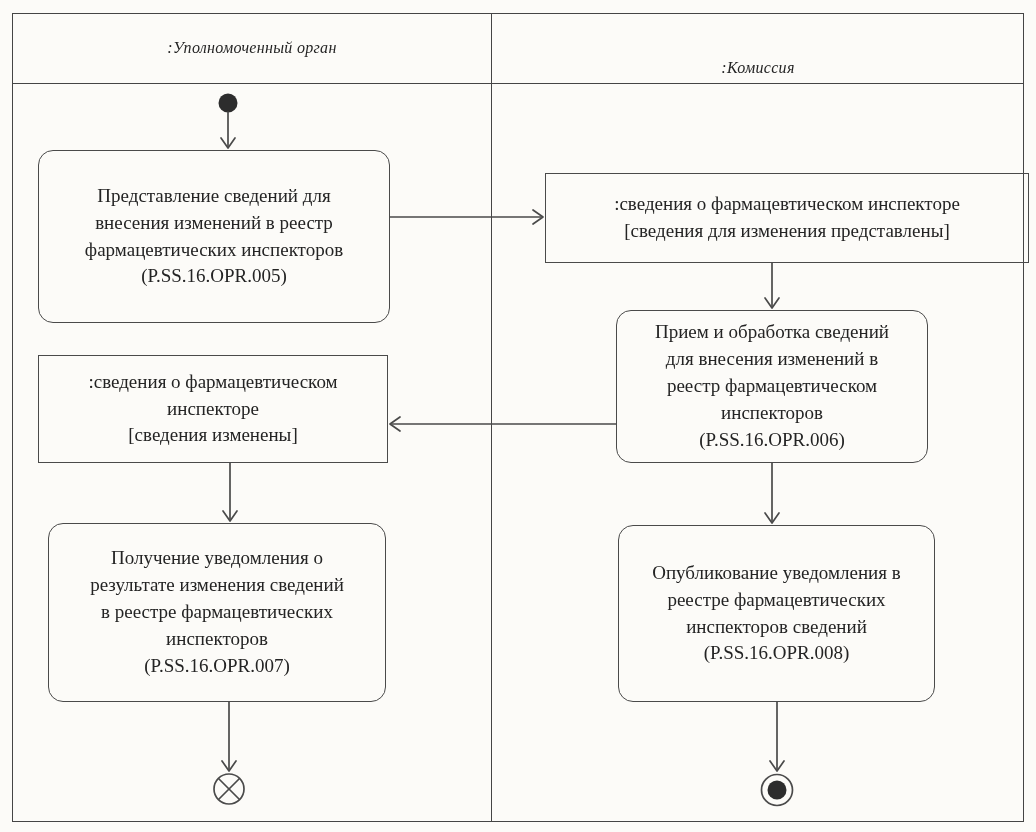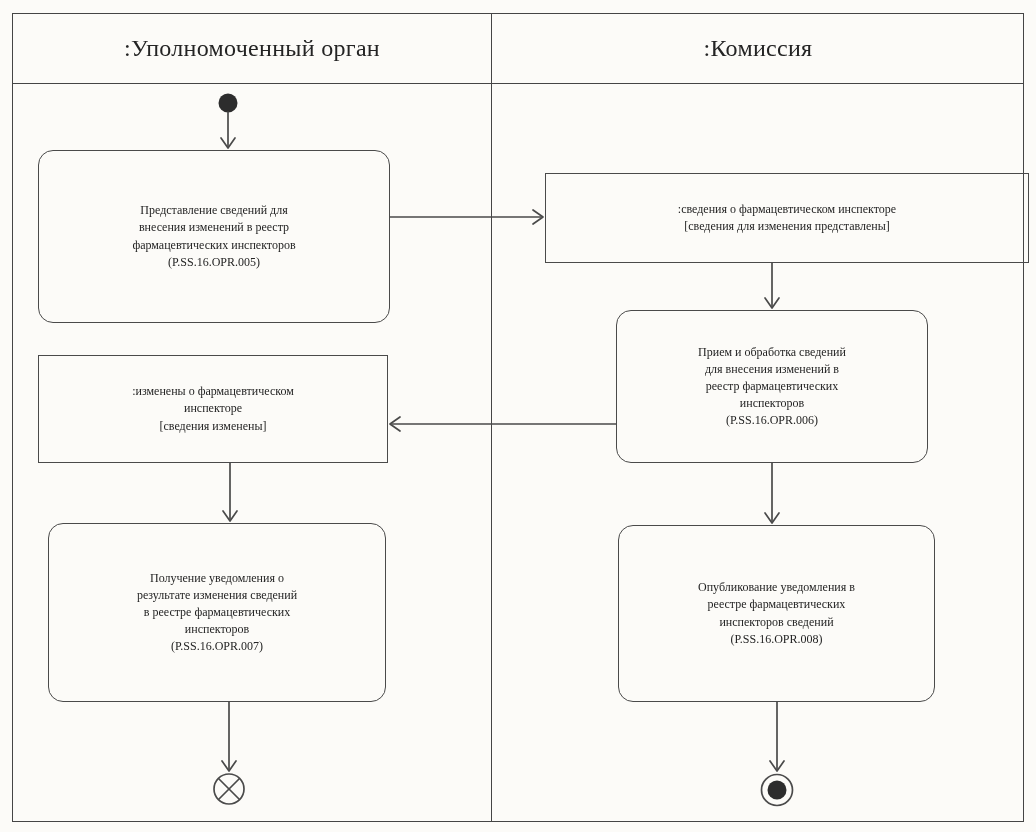--- a/index.html
+++ b/index.html
@@ -35,35 +35,36 @@
     width: 0; height: 809px;
     border-left: 1.6px solid #454545;
   }
   .lane-header {
     position: absolute;
     top: 13px;
     height: 70px;
     display: flex;
     align-items: center;
     justify-content: center;
-    font-size: 24px;
+    font-size: 16px;
     letter-spacing: 0.3px;
+    font-style: italic;
   }
   .lane-header.left  { left: 12px;  width: 480px; }
-  .lane-header.right { left: 492px; width: 532px; }
+  .lane-header.right { left: 492px; width: 532px; margin-top: 20px; }
   .node {
     position: absolute;
     border: 1.6px solid #4a4a4a;
     box-sizing: border-box;
     display: flex;
     align-items: center;
     justify-content: center;
     text-align: center;
     white-space: pre-line;
-    font-size: 12px;
+    font-size: 19px;
     line-height: 1.42;
     background: transparent;
     padding: 4px 10px;
   }
   .action-node { border-radius: 15px; }
   .object-node { border-radius: 0; }
   .n-opr005 { left: 38px;  top: 150px; width: 352px; height: 173px; }
   .n-info1  { left: 545px; top: 173px; width: 484px; height: 90px;  }
   .n-opr006 { left: 616px; top: 310px; width: 312px; height: 153px; }
   .n-info2  { left: 38px;  top: 355px; width: 350px; height: 108px; }
@@ -91,25 +92,25 @@
   <div class="node action-node n-opr005">Представление сведений для
 внесения изменений в реестр
 фармацевтических инспекторов
 (P.SS.16.OPR.005)</div>
 
   <div class="node object-node n-info1">:сведения о фармацевтическом инспекторе
 [сведения для изменения представлены]</div>
 
   <div class="node action-node n-opr006">Прием и обработка сведений
 для внесения изменений в
-реестр фармацевтических
+реестр фармацевтическом
 инспекторов
 (P.SS.16.OPR.006)</div>
 
-  <div class="node object-node n-info2">:изменены о фармацевтическом
+  <div class="node object-node n-info2">:сведения о фармацевтическом
 инспекторе
 [сведения изменены]</div>
 
   <div class="node action-node n-opr007">Получение уведомления о
 результате изменения сведений
 в реестре фармацевтических
 инспекторов
 (P.SS.16.OPR.007)</div>
 
   <div class="node action-node n-opr008">Опубликование уведомления в

